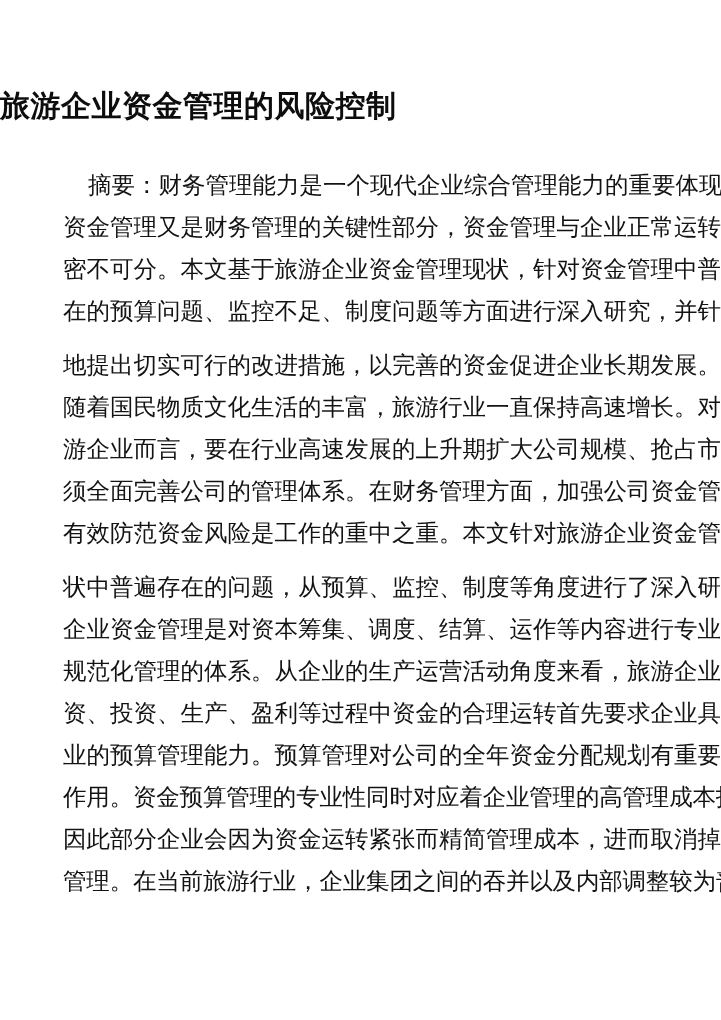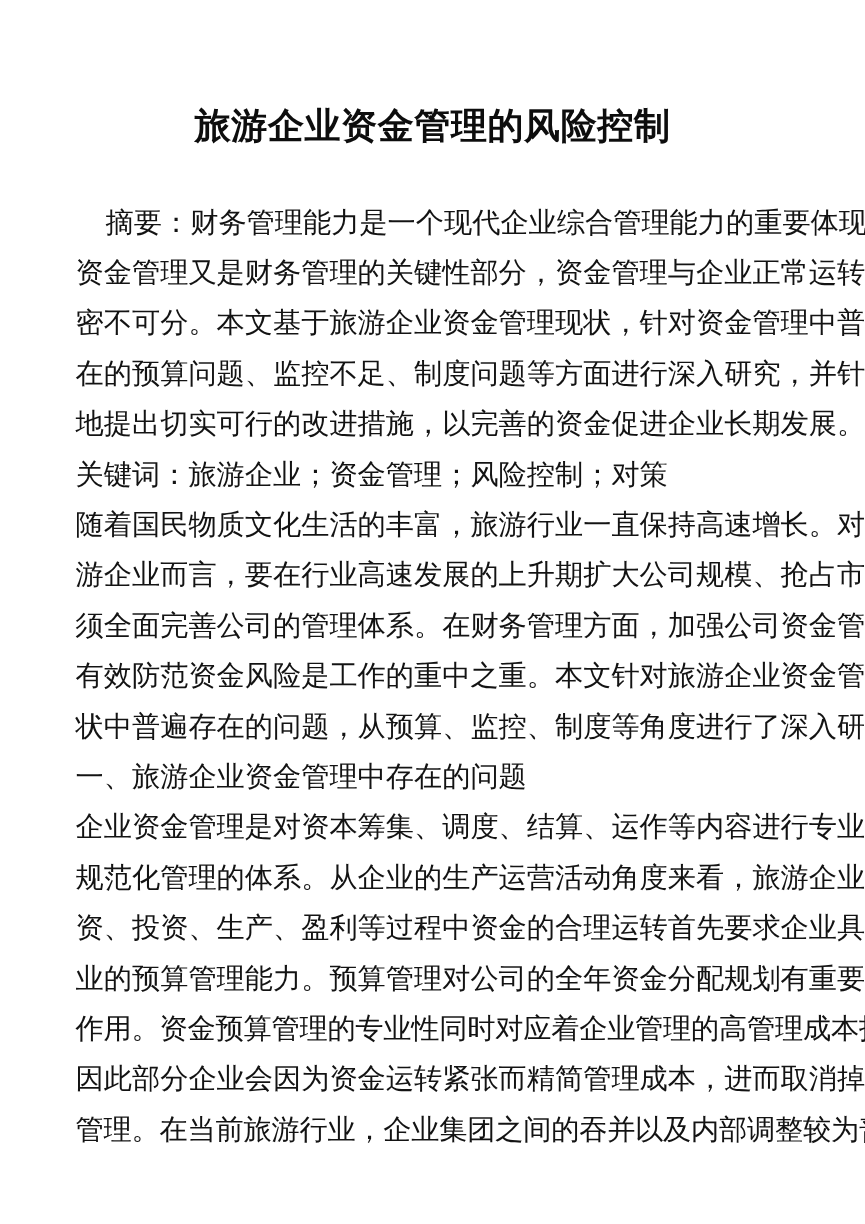--- a/index.html
+++ b/index.html
@@ -20,21 +20,21 @@
     color: #121212;
     -webkit-font-smoothing: antialiased;
   }
 
   
   .doc-title {
     position: absolute;
     top: 86px;
     left: 0;
     width: 721px;
-    text-align: center;
+    text-align: left;
     font-size: 30px;
     line-height: 40px;
     font-weight: 700;
     letter-spacing: 0.5px;
     color: #0d0d0d;
     white-space: nowrap;
   }
 
   
   .body-col {
@@ -59,20 +59,21 @@
     justify-content: space-between;
     white-space: nowrap;
   }
   .line.just > span {
     display: inline-block;
   }
 
   
   .line.flush {
     text-align: left;
+    margin-top: 12px;
   }
 
   
   .line.indent-1 {
     padding-left: 25px;
   }
   .line.indent-half {
     padding-left: 12px;
   }
 
@@ -210,23 +211,20 @@
         <span>研</span>
         <span>究</span>
         <span>，</span>
         <span>并</span>
         <span>针</span>
       </div>
     <div class="line flush">
       <span>地提出切实可行的改进措施，以完善的资金促进企业长期发展。</span>
     </div>
 
-    <div class="line flush">
-      <span>关键词：旅游企业；资金管理；风险控制；对策</span>
-    </div>
 
     <div class="line just">
         <span>随</span>
         <span>着</span>
         <span>国</span>
         <span>民</span>
         <span>物</span>
         <span>质</span>
         <span>文</span>
         <span>化</span>
@@ -338,23 +336,20 @@
         <span>企</span>
         <span>业</span>
         <span>资</span>
         <span>金</span>
         <span>管</span>
       </div>
     <div class="line flush">
       <span>状中普遍存在的问题，从预算、监控、制度等角度进行了深入研究。</span>
     </div>
 
-    <div class="line flush">
-      <span>一、旅游企业资金管理中存在的问题</span>
-    </div>
 
 
     <div class="line just">
         <span>企</span>
         <span>业</span>
         <span>资</span>
         <span>金</span>
         <span>管</span>
         <span>理</span>
         <span>是</span>

